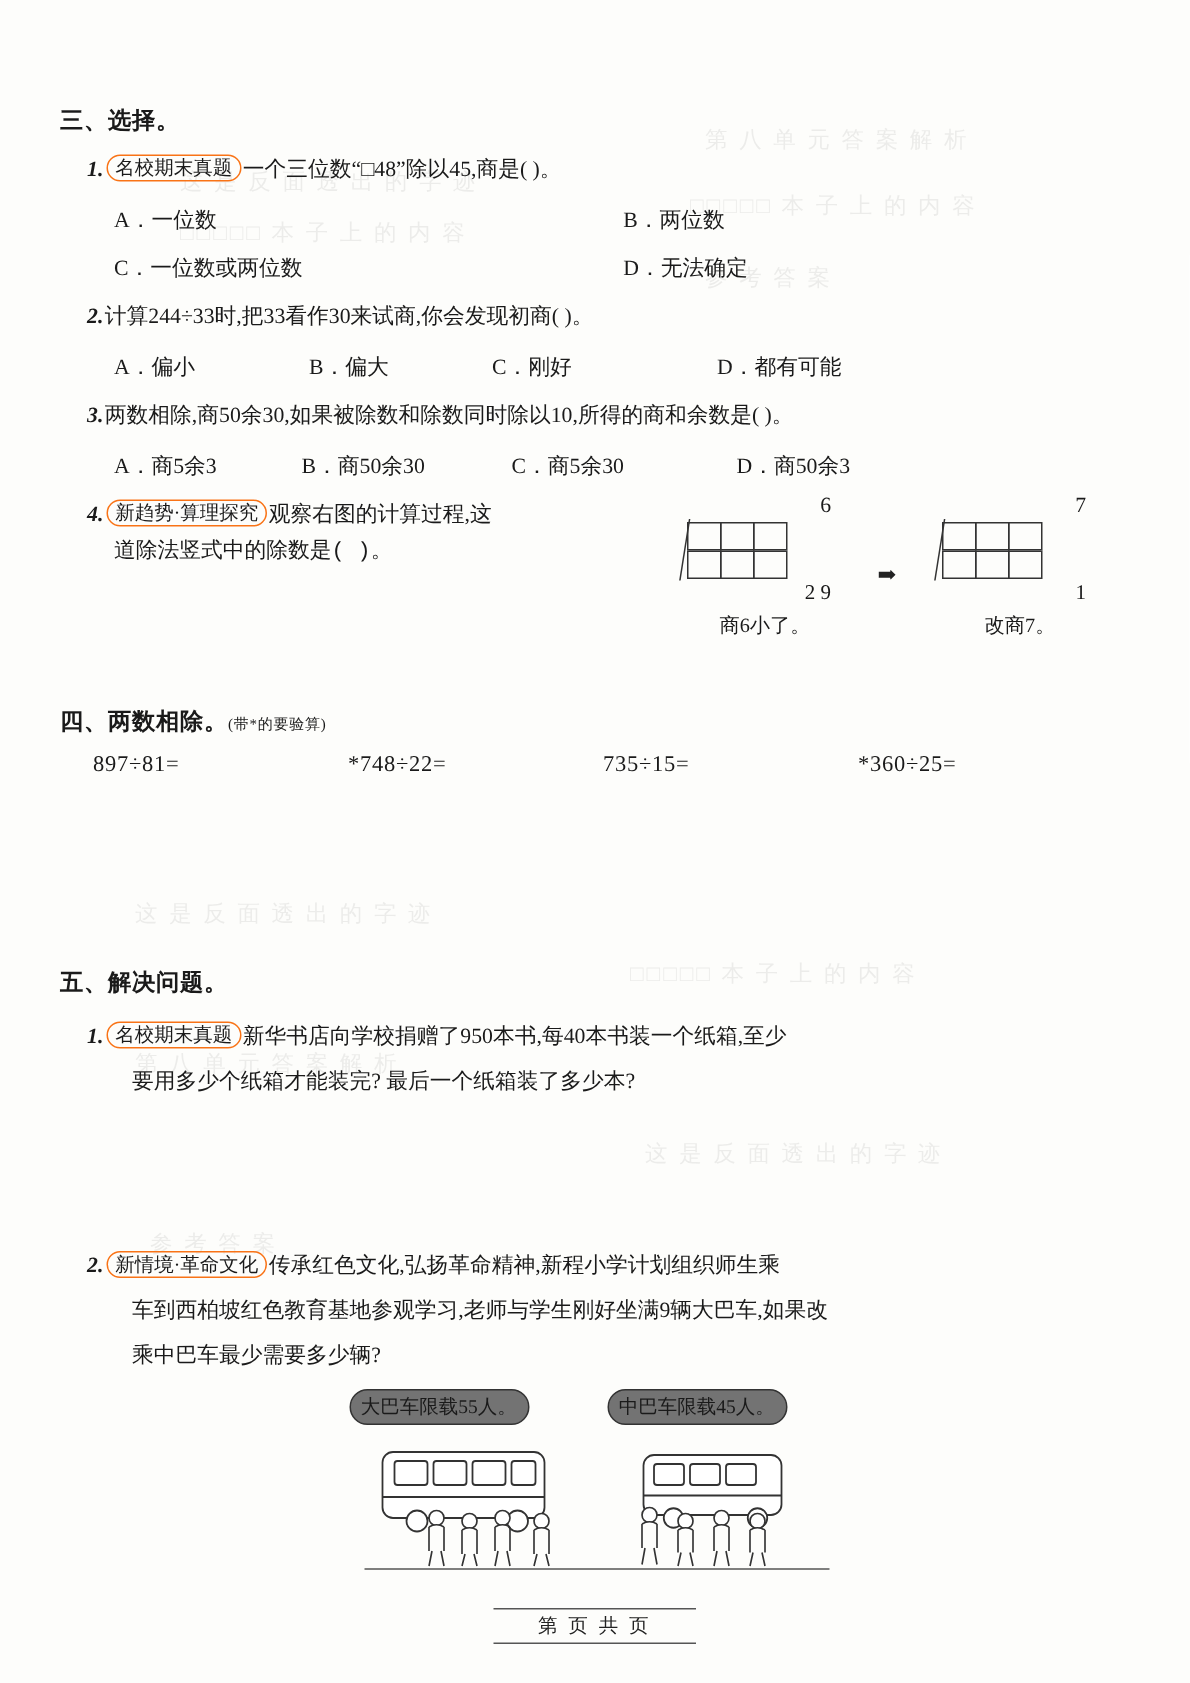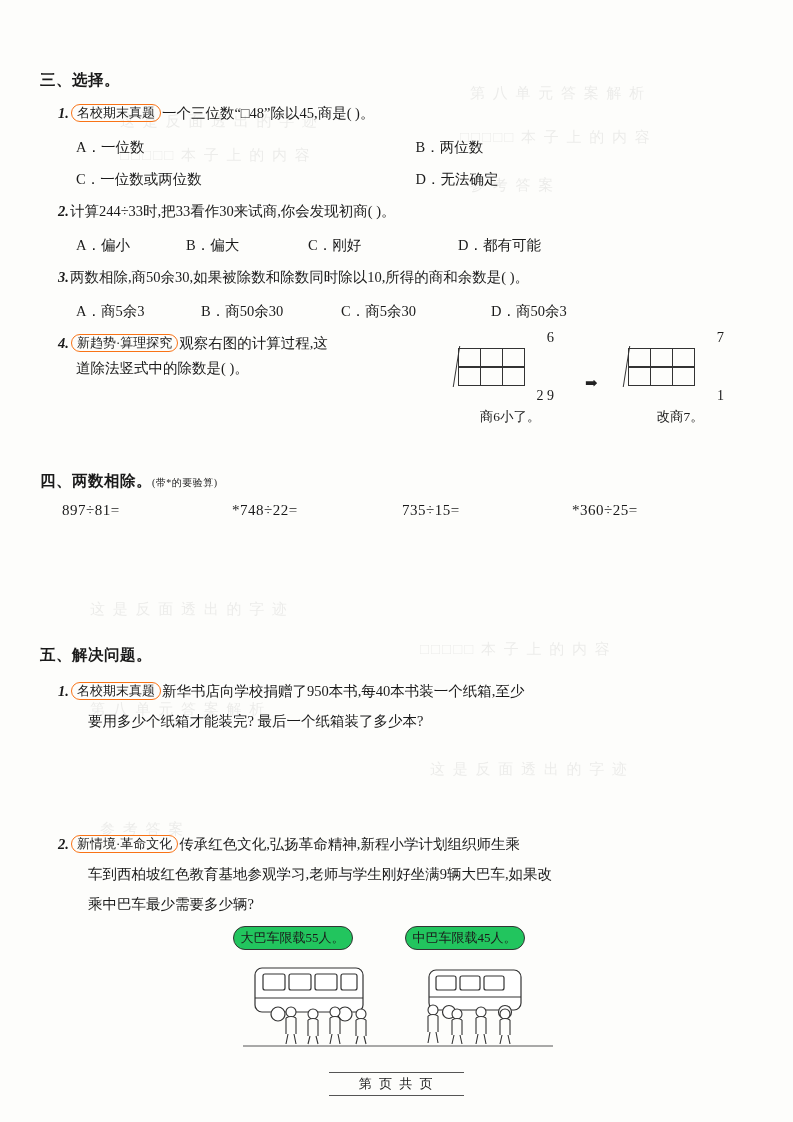--- a/index.html
+++ b/index.html
@@ -72,21 +72,21 @@
   .options {
     display: flex;
     padding-left: 36px;
     font-size: 14.5px;
     margin-bottom: 7px;
     line-height: 1.7;
   }
   .options > span { display: block; }
   .opt-2 > span { width: 50%; }
   .opt-4a > span:nth-child(1) { width: 110px; }
-  .opt-4a > span:nth-child(2) { width: 122px; }
+  .opt-4a > span:nth-child(2) { width: 122px; margin-left: 20px; }
   .opt-4a > span:nth-child(3) { width: 150px; }
   .opt-4b > span:nth-child(1) { width: 125px; }
   .opt-4b > span:nth-child(2) { width: 140px; }
   .opt-4b > span:nth-child(3) { width: 150px; }
 
   
   .q4wrap {
     position: relative;
     min-height: 130px;
   }
@@ -171,21 +171,21 @@
     margin: 2px auto 0 auto;
     width: 330px;
     height: 125px;
   }
   .bus-label {
     position: absolute;
     border: 1px solid #333;
     border-radius: 12px;
     font-size: 13px;
     padding: 2px 7px;
-    background: #22c55e;
+    background: #737373;
     white-space: nowrap;
   }
   .footer {
     position: absolute;
     left: 0;
     bottom: 26px;
     width: 793px;
     text-align: center;
     font-size: 13px;
     letter-spacing: 2px;
@@ -246,21 +246,21 @@
     <div class="options opt-4b">
       <span>A．商5余3</span>
       <span>B．商50余30</span>
       <span>C．商5余30</span>
       <span>D．商50余3</span>
     </div>
 
     <div class="q4wrap">
       <div class="q" style="margin-bottom:2px;">
         <span class="qnum">4.</span><span class="tag">新趋势·算理探究</span><span>观察右图的计算过程,这</span>
-        <span class="ind" style="display:block;padding-left:18px;">道除法竖式中的除数是(          )。</span>
+        <span class="ind" style="display:block;padding-left:18px;font-family:Liberation Mono, monospace;">道除法竖式中的除数是(          )。</span>
       </div>
 
       <div class="figure">
 
         <div class="divbox" style="left:0px; top:0px; width:130px;">
           <div class="quot" style="width:96px; margin-left:13px;">6</div>
           <div class="longdiv">
             <div class="cells">
               <div class="cell"></div>
               <div class="cell"></div>

